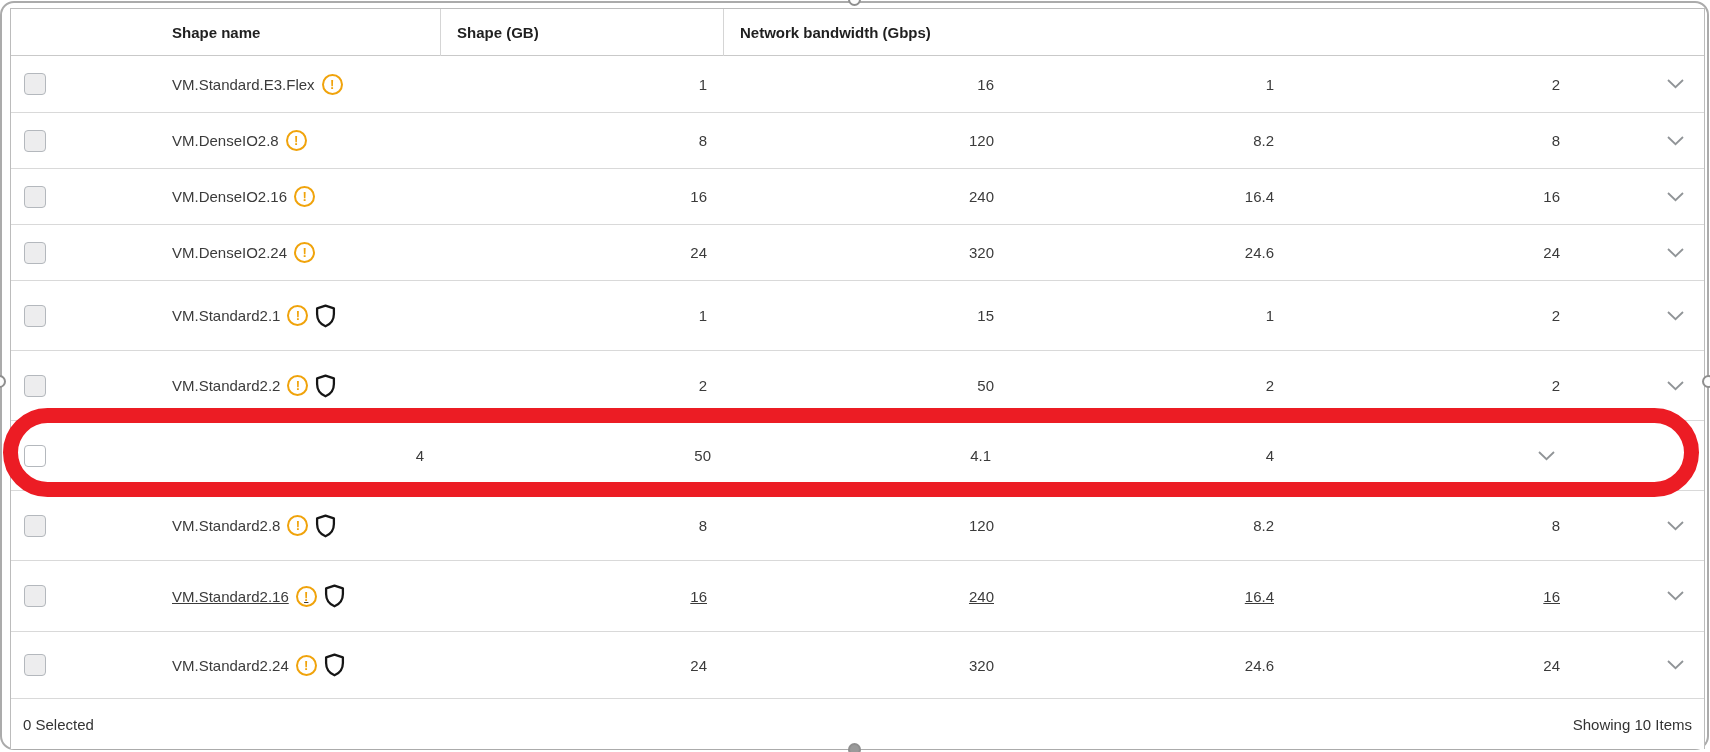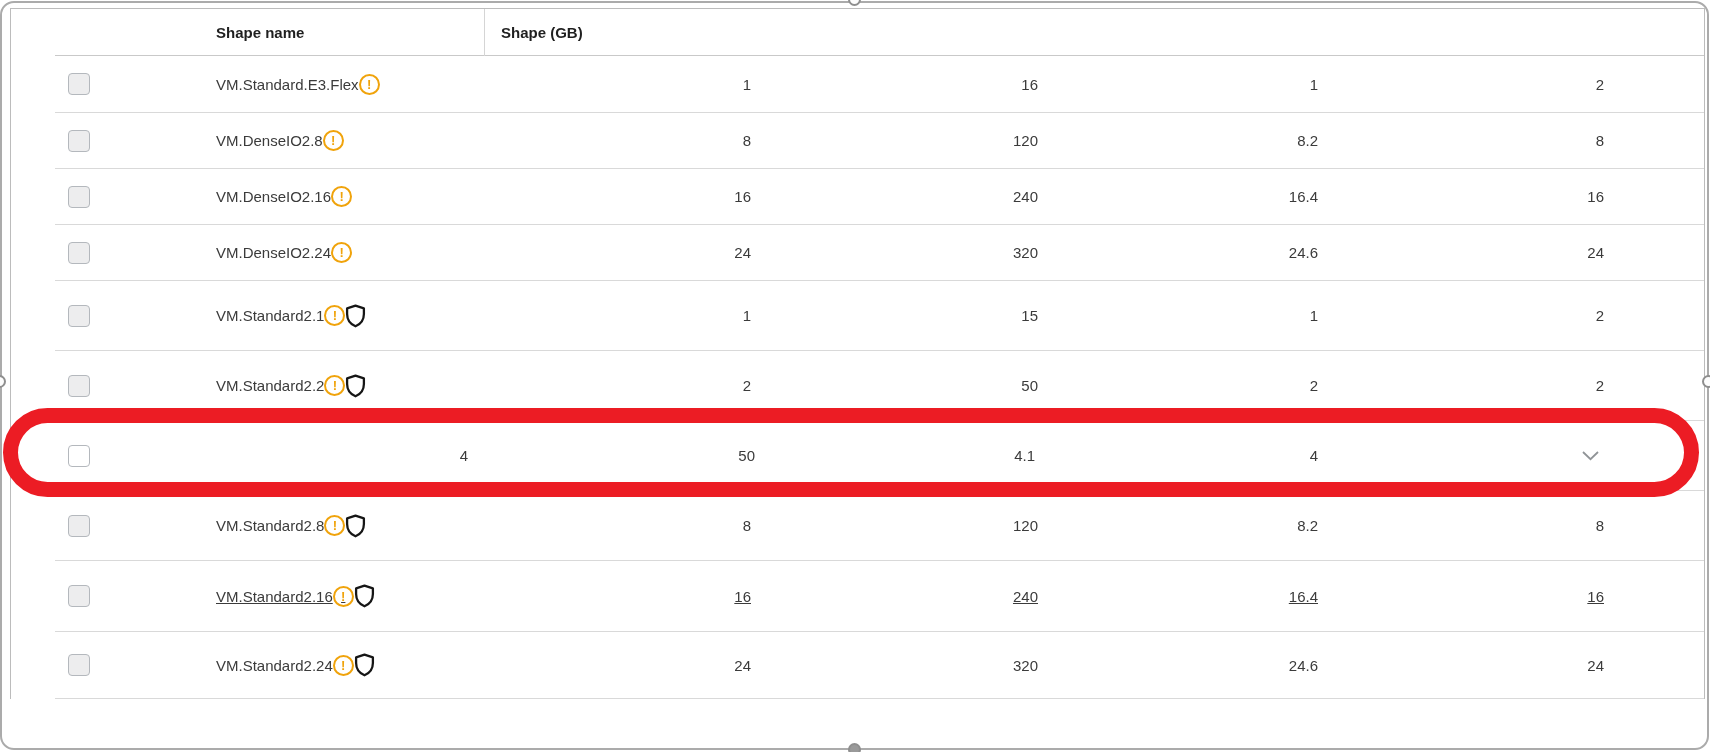--- a/index.html
+++ b/index.html
@@ -12,40 +12,40 @@
     border: 2px solid #ababab; border-radius: 14px; background: transparent; }
   .handle { position: absolute; width: 13px; height: 13px; border-radius: 50%;
     background: #fdfdfd; border: 2px solid #8f8f8f; }
   .handle.top    { left: 848px; top: -7px; }
   .handle.bottom { left: 848px; top: 743px; background:#9a9a9a; }
   .handle.left   { left: -7px;  top: 375px; }
   .handle.right  { left: 1702px; top: 375px; }
 
   
   .shape-table { position: absolute; left: 10px; top: 8px; width: 1695px;
-    border: 1px solid #bcbcbc; border-bottom: none; background: #fff; color: #3b3b3b; font-size: 15px; padding-left: 44px; }
+    border: 1px solid #bcbcbc; border-bottom: none; background: #fff; color: #3b3b3b; font-size: 15px; }
   .grid { display: grid; grid-template-columns: 151px 278px 283px 283px 283px 286px 129px; align-items: center; }
 
   .thead { height: 47px; border-bottom: 1px solid #c9c9c9; font-weight: 700; color: #1f1f1f; }
   .thead .hcell { display: flex; align-items: center; height: 47px; padding-left: 16px; }
   .thead .hcell.first { padding-left: 10px; }
   .thead .hcell.sep { border-left: 1px solid #d5d5d5; }
 
   .row { height: 70px; border-bottom: 1px solid #d9d9d9; background: #fff; }
   .row:nth-child(1) { height: 57px; }
   .row:nth-child(2), .row:nth-child(3), .row:nth-child(4) { height: 56px; }
   .row:nth-child(9) { height: 71px; text-decoration: underline; }
   .row:nth-child(10) { height: 67px; }
 
   .cb-cell { display: flex; align-items: center; padding-left: 13px; }
   .checkbox { width: 22px; height: 22px; border: 1.5px solid #b4b8bd; border-radius: 4px;
     background: #ededee; cursor: pointer; }
   .row.highlighted .checkbox { background: #ffffff; }
 
-  .name-cell { display: flex; align-items: center; padding-left: 10px; white-space: nowrap; }
+  .name-cell { display: flex; align-items: center; gap: 7px; padding-left: 10px; white-space: nowrap; }
   .num-cell { text-align: right; }
   .num-cell.ocpu { padding-right: 16px; }
   .num-cell.mem  { padding-right: 12px; }
   .num-cell.net  { padding-right: 15px; }
   .num-cell.vnic { padding-right: 15px; }
   .chev-cell { display: flex; justify-content: flex-end; padding-right: 20px; }
 
   .warn-icon { display: inline-flex; align-items: center; justify-content: center;
     width: 21px; height: 21px; border: 2px solid #f0a30b; border-radius: 50%;
     color: #f0a30b; font-weight: 700; font-size: 13px; line-height: 1; cursor: pointer; }
@@ -68,20 +68,21 @@
 <div id="stage">
 
   <div class="outer-frame"></div>
 
   <div class="shape-table">
 
     <div class="grid thead">
       <div class="hcell"></div>
       <div class="hcell first">Shape name</div>
       <div class="hcell sep">Shape (GB)</div>
+      <div class="hcell sep">Network bandwidth (Gbps)</div>
       <div class="hcell"></div>
     </div>
 
     <div id="rows">
         <div class="grid row">
     <div class="cb-cell">
       <span class="checkbox"></span>
     </div>
     <div class="name-cell">
       <span>VM.Standard.E3.Flex</span>
@@ -269,20 +270,24 @@
     <div class="num-cell net">24.6</div>
     <div class="num-cell vnic">24</div>
     <div class="chev-cell">
       <svg width="17" height="10" viewBox="0 0 17 10">
         <polyline points="1,1 8.5,8.2 16,1" fill="none" stroke="#909497" stroke-width="1.8"></polyline>
       </svg>
     </div>
   </div>
       </div>
 
+    <div class="tfoot">
+      <span>0 Selected</span>
+      <span>Showing 10 Items</span>
+    </div>
   </div>
 
   <div class="red-annotation"></div>
 
   <div class="handle top"></div>
   <div class="handle bottom"></div>
   <div class="handle left"></div>
   <div class="handle right"></div>
 </div>
 

